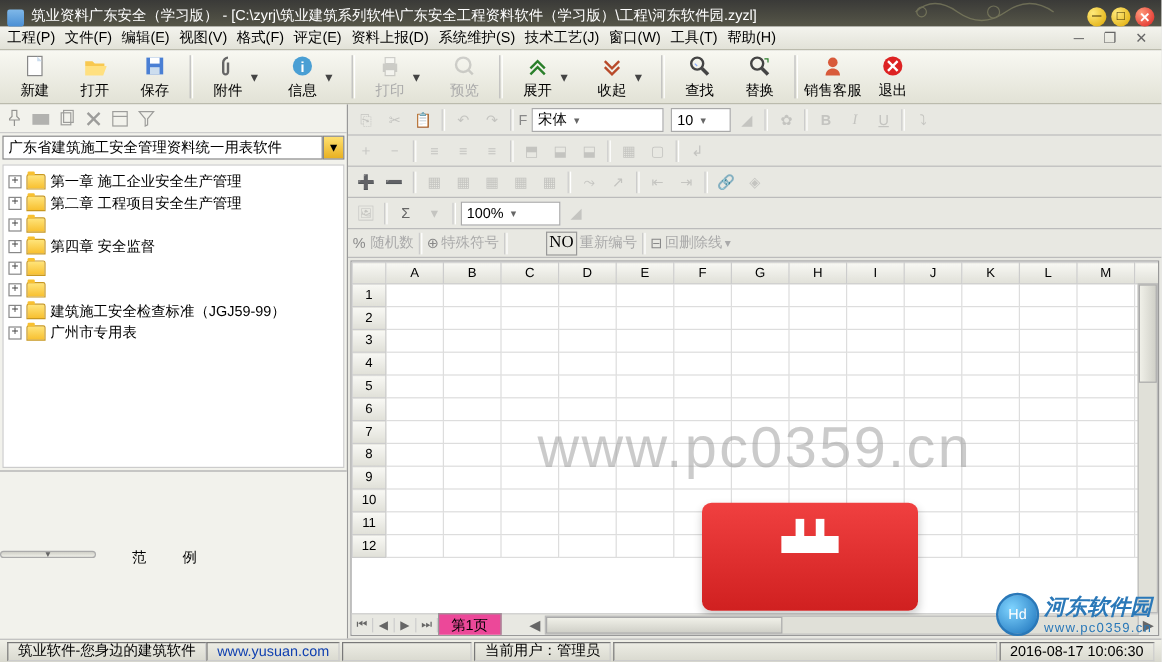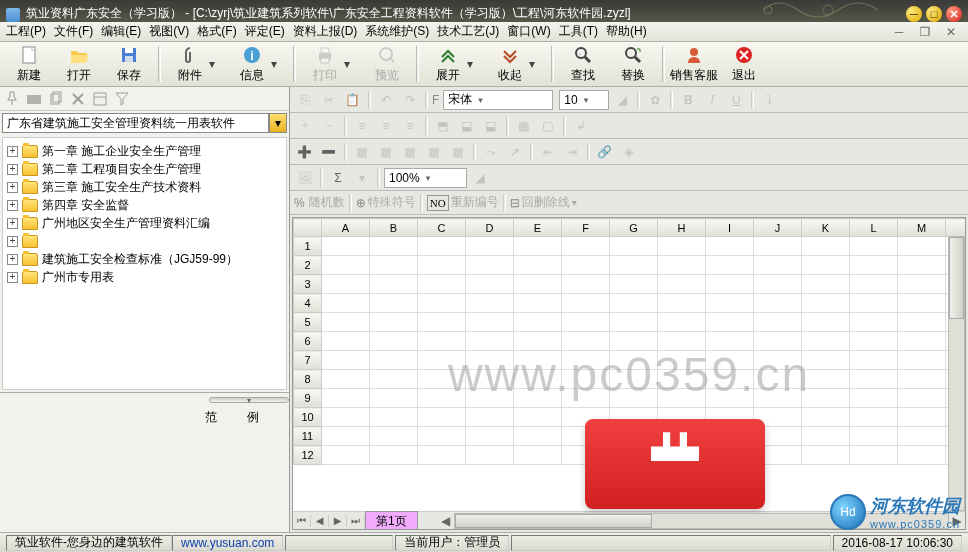--- a/index.html
+++ b/index.html
@@ -40,49 +40,49 @@
 .combo { display: flex; margin: 2px; }
 .combo input { flex: 1; height: 20px; border: 1px solid #888; padding: 0 4px; }
 .combo .cbtn { width: 18px; height: 20px; background: linear-gradient(#ffe070,#e8b020); border: 1px solid #888; display: flex; align-items: center; justify-content: center; cursor: pointer; }
 
 .tree { flex: 1; overflow: auto; background: #fff; margin: 2px; border: 1px solid #ccc; padding: 4px 2px; }
 .tnode { display: flex; align-items: center; height: 18px; white-space: nowrap; padding-left: 2px; }
 .texp { width: 11px; height: 11px; border: 1px solid #888; display: flex; align-items: center; justify-content: center; font-size: 10px; line-height: 1; margin-right: 4px; color: #444; cursor: pointer; }
 .tfolder { width: 16px; height: 13px; margin-right: 4px; background: linear-gradient(#ffe47a,#f8c030); border-radius: 2px 2px 0 0; border: 1px solid #c89820; position: relative; }
 .tfolder::before { content: ""; position: absolute; top: -3px; left: 0; width: 6px; height: 3px; background: #f8c030; border-radius: 1px 1px 0 0; }
 
-.legend { height: 140px; border-top: 1px solid #aaa; background: #f2f2ec; display: flex; flex-direction: column; align-items: flex-end; padding-top: 4px; }
+.legend { height: 140px; border-top: 1px solid #aaa; background: #f2f2ec; display: flex; flex-direction: row; align-items: center; padding-top: 4px; }
 .legend .grip { width: 80px; height: 6px; background: linear-gradient(#d0d0c8,#f0f0e8); border: 1px solid #aaa; border-radius: 3px; margin-bottom: 6px; display: flex; align-items: center; justify-content: center; cursor: ns-resize; }
 .legend .grip::after { content: "▾"; font-size: 8px; color: #666; }
 .legend .llbl { letter-spacing: 30px; padding-left: 30px; }
 
 .right { flex: 1; display: flex; flex-direction: column; background: #e8e8e2; min-width: 0; }
 .fmt { height: 26px; border-bottom: 1px solid #bbb; display: flex; align-items: center; padding: 0 4px; gap: 2px; }
 .fbtn { width: 22px; height: 20px; display: flex; align-items: center; justify-content: center; color: #666; border-radius: 2px; cursor: pointer; }
 .fbtn.dis { color: #c4c4c0; }
 .fsep { width: 3px; height: 18px; border-left: 1px solid #ccc; border-right: 1px solid #fff; margin: 0 2px; }
 .fsel { height: 20px; border: 1px solid #aaa; background: #fff; display: flex; align-items: center; padding: 0 4px; font-size: 12px; }
 .fsel .fa { margin-left: 6px; color: #666; font-size: 9px; }
 .fmt2 { height: 24px; border-bottom: 1px solid #bbb; display: flex; align-items: center; padding: 0 4px; gap: 2px; }
-.nobtn { border: 1px solid #999; padding: 1px 2px; font-size: 11px; font-family: serif; }
+.nobtn { border: 1px solid #999; padding: 1px 2px; font-size: 14px; font-family: serif; margin-left: 28px; }
 
 .grid { flex: 1; background: #fff; margin: 2px; border: 1px solid #999; position: relative; overflow: hidden; display: flex; flex-direction: column; }
 .grid table { border-collapse: collapse; }
 .ghead th { border: 1px solid #ccc; background: linear-gradient(#f8f8f4,#e0e0d8); height: 18px; font-weight: normal; font-size: 11px; min-width: 48px; }
 .ghead th:first-child { min-width: 28px; width: 28px; }
 .grow td { border: 1px solid #ddd; height: 19px; }
 .grow td:first-child { background: linear-gradient(#f8f8f4,#e0e0d8); text-align: center; font-size: 11px; width: 28px; border-color: #ccc; }
 .gwater { position: absolute; left: 50%; top: 50%; transform: translate(-50%, -50%); font-size: 48px; color: #999; font-family: Arial; letter-spacing: 2px; opacity: .5; }
 .glogo { position: absolute; right: 200px; bottom: 20px; width: 180px; height: 90px; background: linear-gradient(#f04040,#d02020); border-radius: 8px; box-shadow: 0 4px 8px rgba(0,0,0,.2); overflow: hidden; }
 .glogo::before { content: ""; position: absolute; top: 6px; left: 50%; transform: translateX(-50%); width: 60px; height: 36px; background: #fff; clip-path: polygon(10% 60%, 30% 60%, 30% 20%, 42% 20%, 42% 60%, 58% 60%, 58% 20%, 70% 20%, 70% 60%, 90% 60%, 90% 100%, 10% 100%); }
 
 .sheet-tabs { height: 18px; display: flex; align-items: center; border-top: 1px solid #ccc; background: #e8e8e2; }
 .sheet-nav { display: flex; }
 .sheet-nav span { width: 18px; text-align: center; border-right: 1px solid #ccc; color: #666; cursor: pointer; font-size: 10px; }
-.sheet-tab { padding: 1px 10px; background: #f0abfc; border: 1px solid #999; border-bottom: none; cursor: pointer; }
+.sheet-tab { padding: 1px 10px; background: #ec4899; border: 1px solid #999; border-bottom: none; cursor: pointer; }
 .hscroll { flex: 1; display: flex; align-items: center; margin-left: 20px; }
 .hscroll .htrack { flex: 1; height: 16px; background: #e0e0d8; border: 1px solid #bbb; position: relative; }
 .hscroll .hthumb { position: absolute; left: 0; width: 40%; height: 100%; background: linear-gradient(#f0f0e8,#d0d0c8); border: 1px solid #aaa; }
 .vscroll { position: absolute; right: 0; top: 18px; bottom: 18px; width: 17px; background: #e0e0d8; border: 1px solid #bbb; }
 .vscroll .vthumb { position: absolute; top: 0; width: 100%; height: 30%; background: linear-gradient(90deg,#f0f0e8,#d0d0c8); border: 1px solid #aaa; }
 
 .statusbar { height: 20px; background: linear-gradient(#f0f0e8,#d8d8ce); border-top: 1px solid #aaa; display: flex; align-items: center; padding: 0 6px; }
 .statusbar .sp { border: 1px inset #ccc; padding: 1px 8px; height: 16px; display: flex; align-items: center; }
 .statusbar .sp.link { color: #1040b0; }
 .statusbar .filler { flex: 1; border: 1px inset #ccc; height: 16px; margin: 0 2px; }
@@ -273,31 +273,29 @@
           <span>第一章  施工企业安全生产管理</span>
         </div>
         <div class="tnode">
           <div class="texp">+</div>
           <div class="tfolder"></div>
           <span>第二章  工程项目安全生产管理</span>
         </div>
         <div class="tnode">
           <div class="texp">+</div>
           <div class="tfolder"></div>
-          <span>第三章  施工安全生产技术资料</span>
         </div>
         <div class="tnode">
           <div class="texp">+</div>
           <div class="tfolder"></div>
           <span>第四章  安全监督</span>
         </div>
         <div class="tnode">
           <div class="texp">+</div>
           <div class="tfolder"></div>
-          <span>广州地区安全生产管理资料汇编</span>
         </div>
         <div class="tnode">
           <div class="texp">+</div>
           <div class="tfolder"></div>
         </div>
         <div class="tnode">
           <div class="texp">+</div>
           <div class="tfolder"></div>
           <span>建筑施工安全检查标准（JGJ59-99）</span>
         </div>

